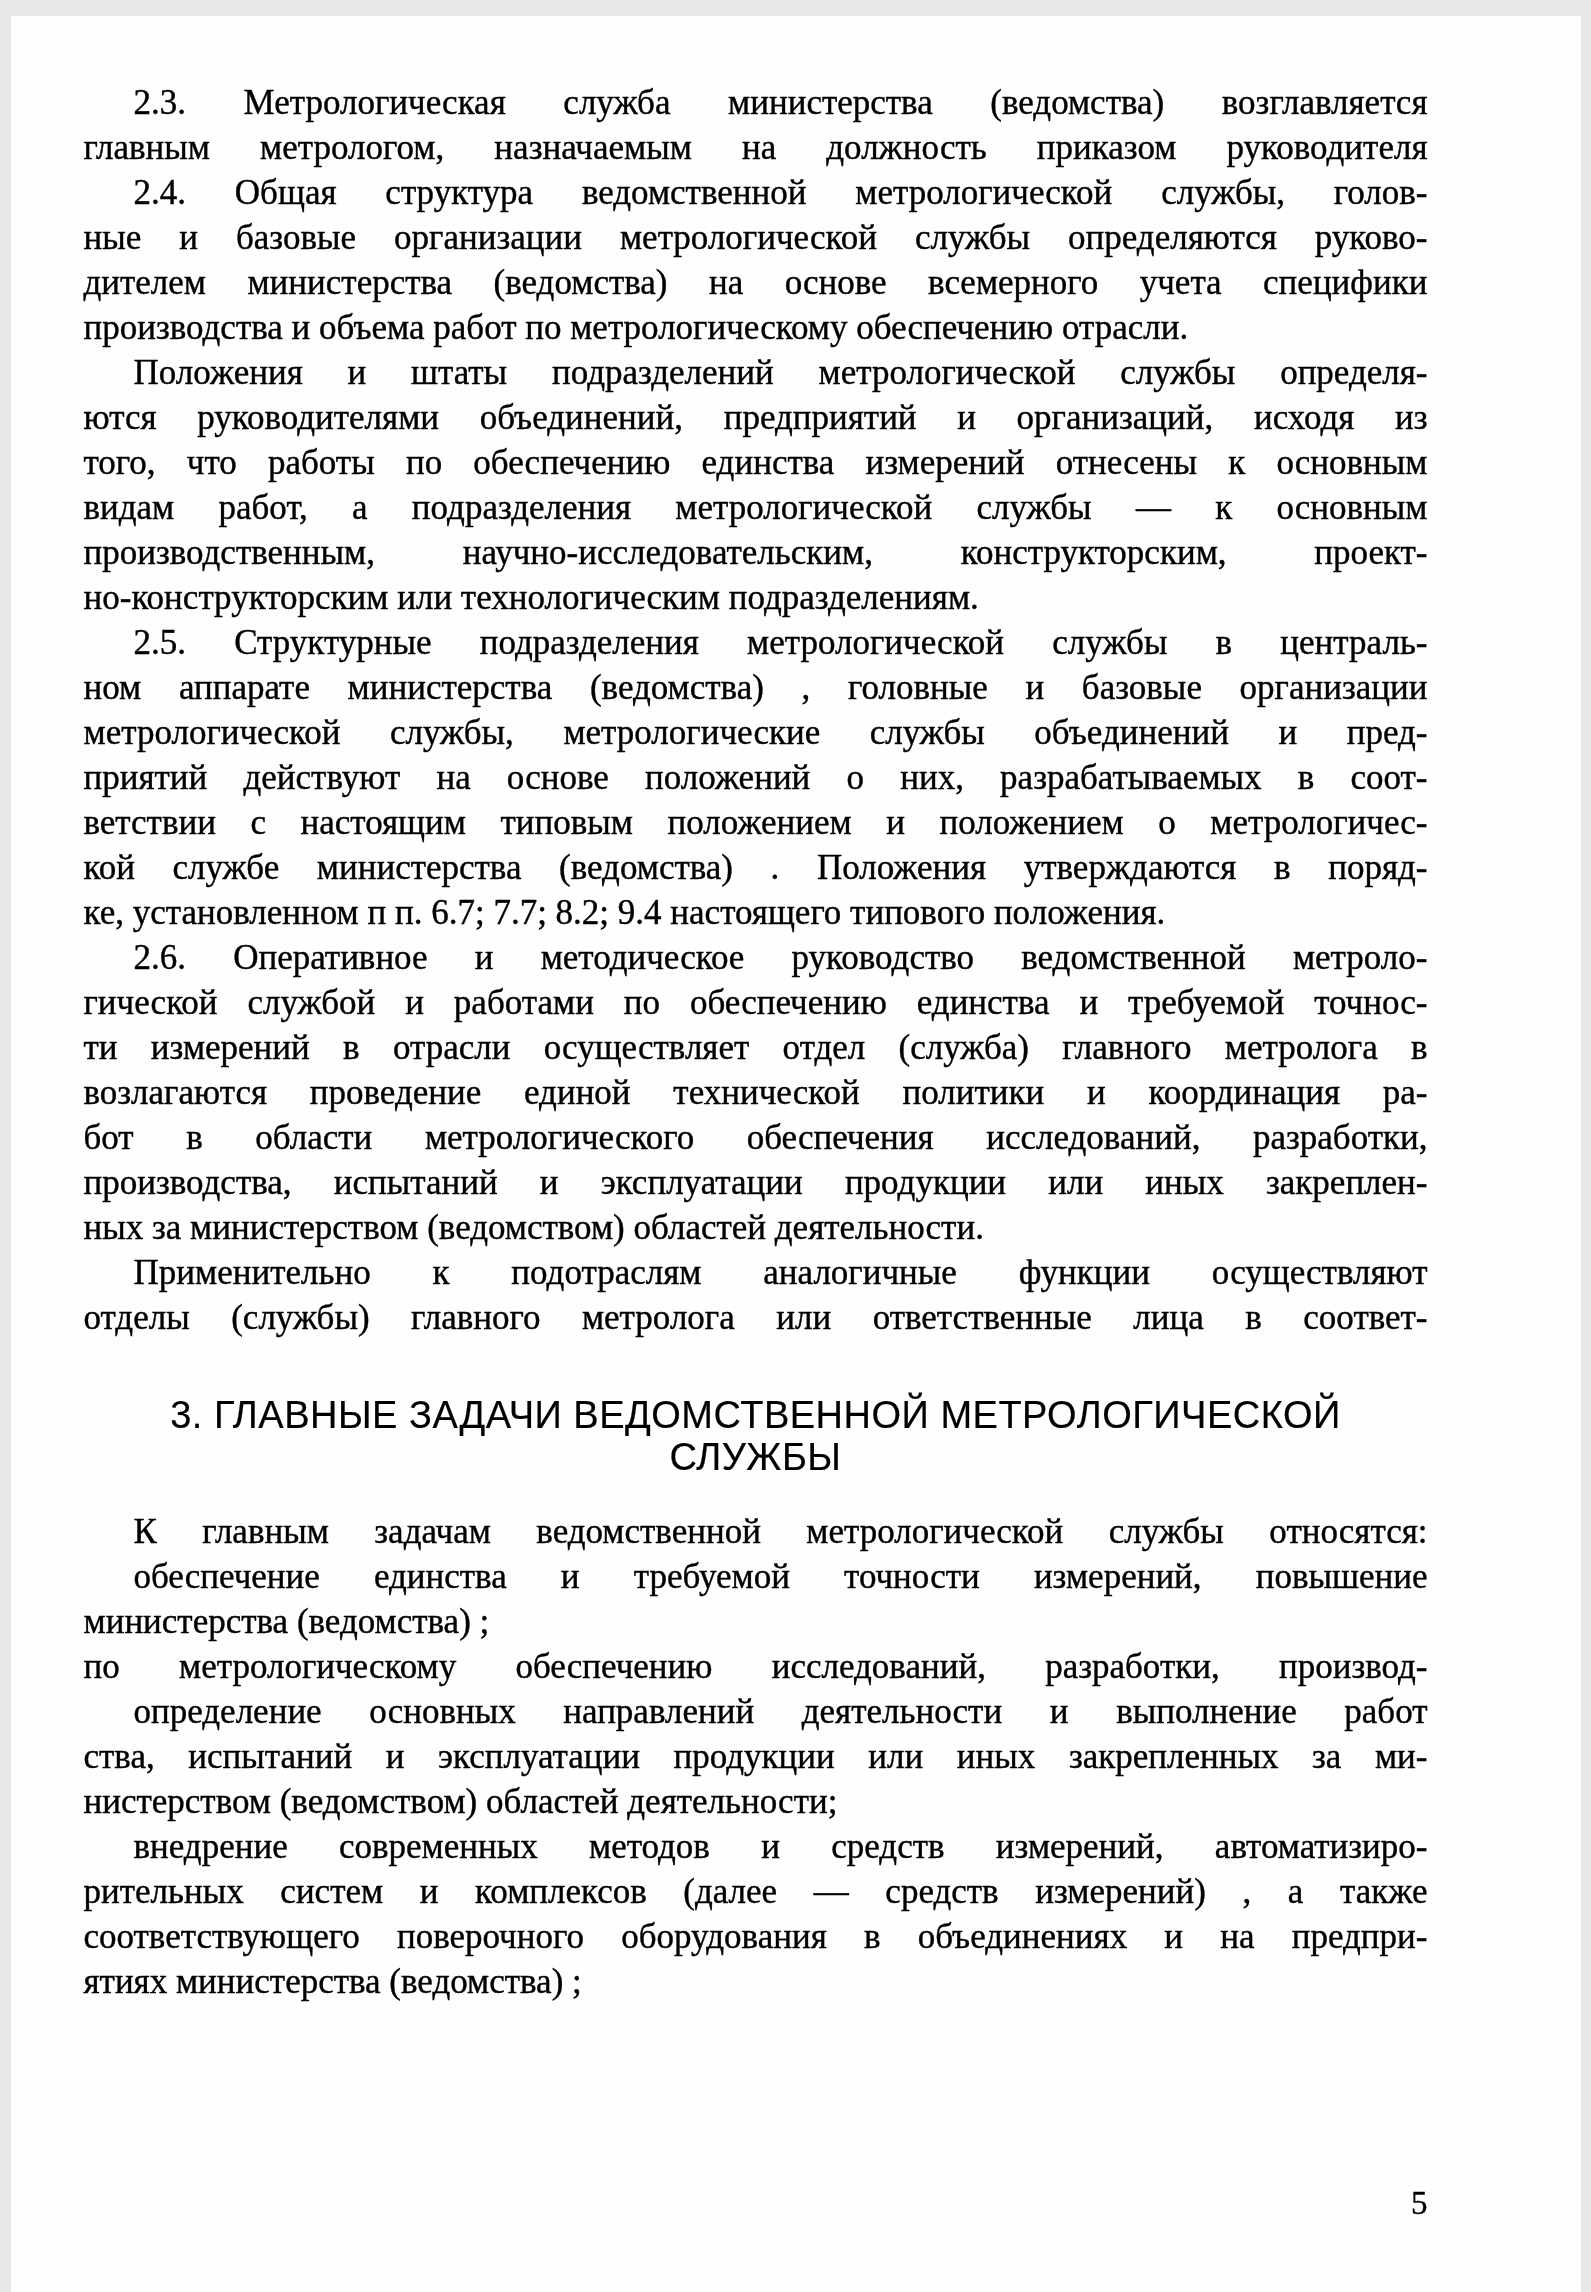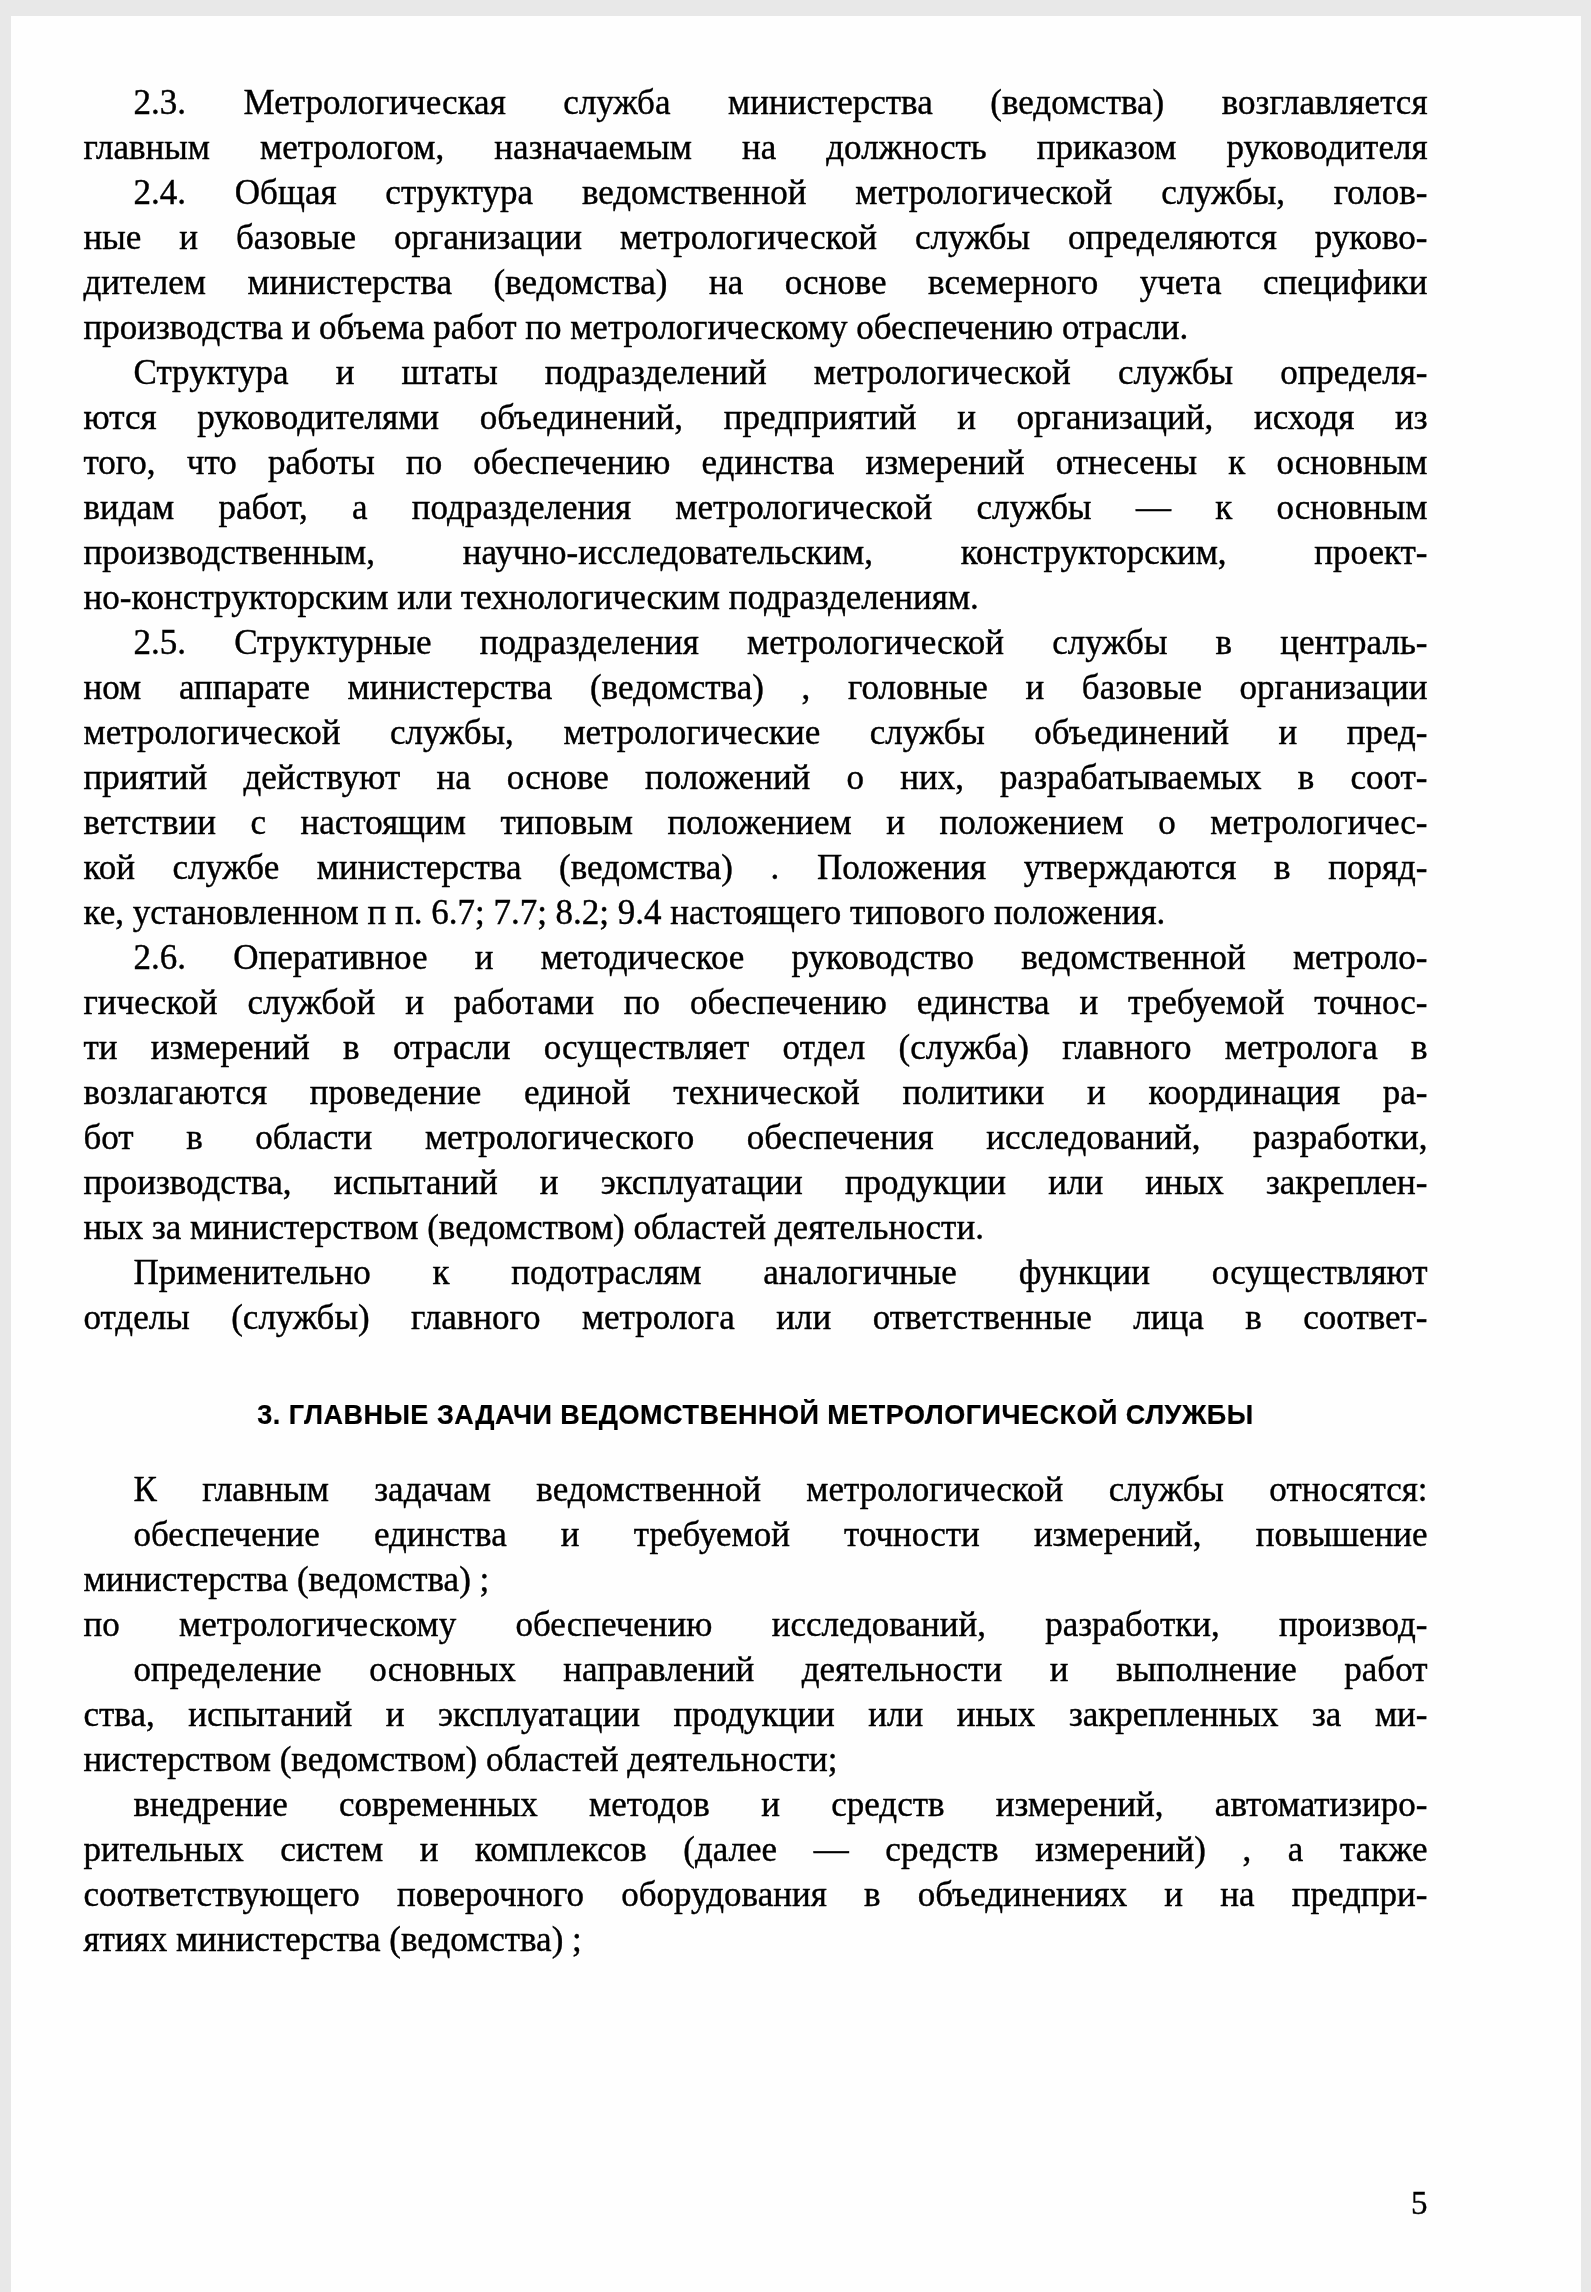--- a/index.html
+++ b/index.html
@@ -21,22 +21,22 @@
     font-size: 35px;
     line-height: 45px;
     text-align: justify;
     text-align-last: justify;
     white-space: normal;
   }
   .line.first { text-indent: 50px; }
   .line.last { text-align-last: left; }
   .heading {
     font-family: "Liberation Sans", "DejaVu Sans", sans-serif;
-    font-weight: bold;
-    font-size: 27px;
+    font-weight: normal;
+    font-size: 38px;
     line-height: 42px;
     letter-spacing: 0.5px;
     text-align: center;
     margin: 54px 0 31px 0;
     -webkit-text-stroke: 0.2px #000;
   }
   .page-number {
     position: absolute;
     top: 2169px;
     right: 153px;
@@ -55,21 +55,21 @@
   </div>
 
   <div class="para">
     <div class="line first">2.4. Общая структура ведомственной метрологической службы, голов-</div>
     <div class="line">ные и базовые организации метрологической службы определяются руково-</div>
     <div class="line">дителем министерства (ведомства) на основе всемерного учета специфики</div>
     <div class="line last">производства и объема работ по метрологическому обеспечению отрасли.</div>
   </div>
 
   <div class="para">
-    <div class="line first">Структура и штаты подразделений метрологической службы определя-</div>
+    <div class="line first">Положения и штаты подразделений метрологической службы определя-</div>
     <div class="line">ются руководителями объединений, предприятий и организаций, исходя из</div>
     <div class="line">того, что работы по обеспечению единства измерений отнесены к основным</div>
     <div class="line">видам работ, а подразделения метрологической службы — к основным</div>
     <div class="line">производственным, научно-исследовательским, конструкторским, проект-</div>
     <div class="line last">но-конструкторским или технологическим  подразделениям.</div>
   </div>
 
   <div class="para">
     <div class="line first">2.5. Структурные подразделения метрологической службы в централь-</div>
     <div class="line">ном аппарате министерства (ведомства) , головные и базовые организации</div>

